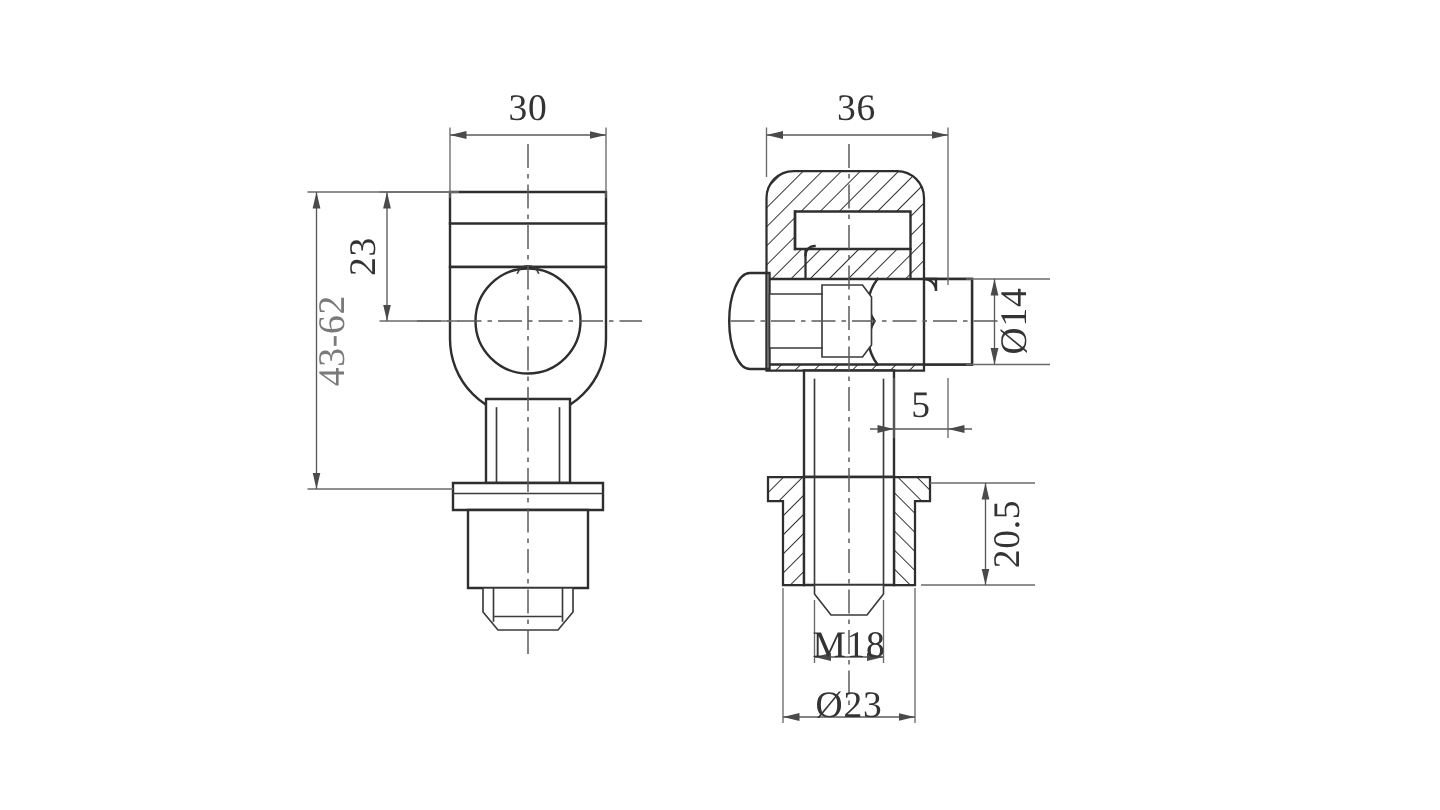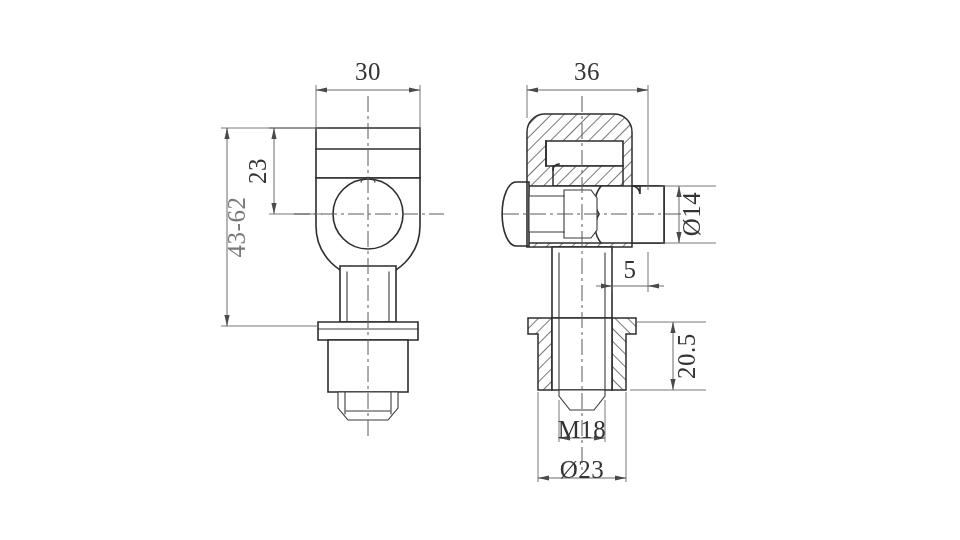--- a/index.html
+++ b/index.html
@@ -11,21 +11,20 @@
     width: 960px;
     height: 540px;
     overflow: hidden;
     font-family: "Liberation Serif", serif;
   }
   #drawing-root {
     position: relative;
     width: 812px;
     height: 540px;
     background: #ffffff;
-    padding-left: 16px;
   }
   svg#cad {
     display: block;
     width: 960px;
     height: 540px;
     background: #ffffff;
   }
   .solid {
     fill: none;
     stroke: #2e2e2e;

